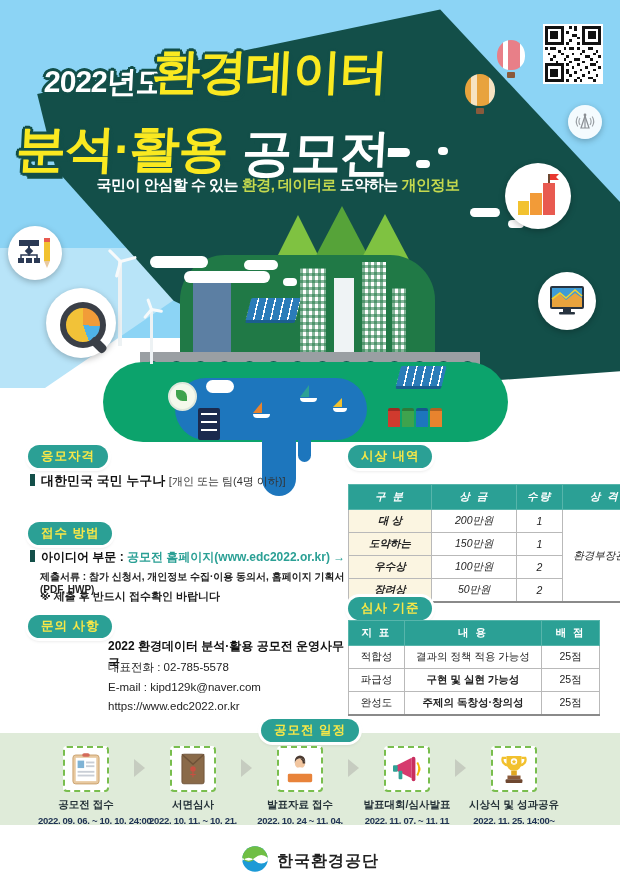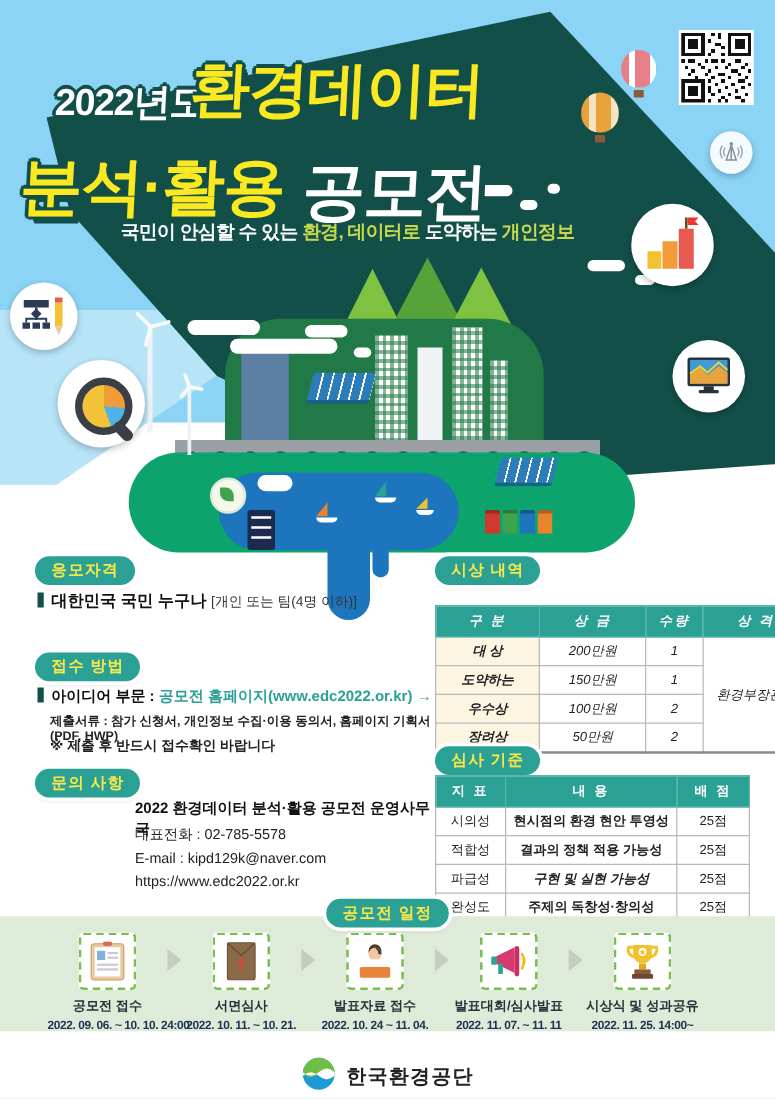--- a/index.html
+++ b/index.html
@@ -300,32 +300,27 @@
       </colgroup>
     <thead>
       <tr>
         <th>지 표</th>
         <th>내 용</th>
         <th>배 점</th>
       </tr>
     </thead>
     <tbody>
       <tr>
-        <td>시의성</td>
-        <td style="font-weight:bold;">현시점의 환경 현안 투영성</td>
+        <td>적합성</td>
+        <td style="font-weight:normal;">결과의 정책 적용 가능성</td>
         <td>25점</td>
       </tr>
       <tr>
-        <td>적합성</td>
-        <td style="font-weight:bold;">결과의 정책 적용 가능성</td>
-        <td>25점</td>
-      </tr>
-      <tr>
         <td>파급성</td>
-        <td style="font-weight:bold;font-style:italic;">구현 및 실현 가능성</td>
+        <td style="font-weight:bold;">구현 및 실현 가능성</td>
         <td>25점</td>
       </tr>
       <tr>
         <td>완성도</td>
         <td style="font-weight:bold;">주제의 독창성·창의성</td>
         <td>25점</td>
       </tr>
     </tbody>
   </table>
 

